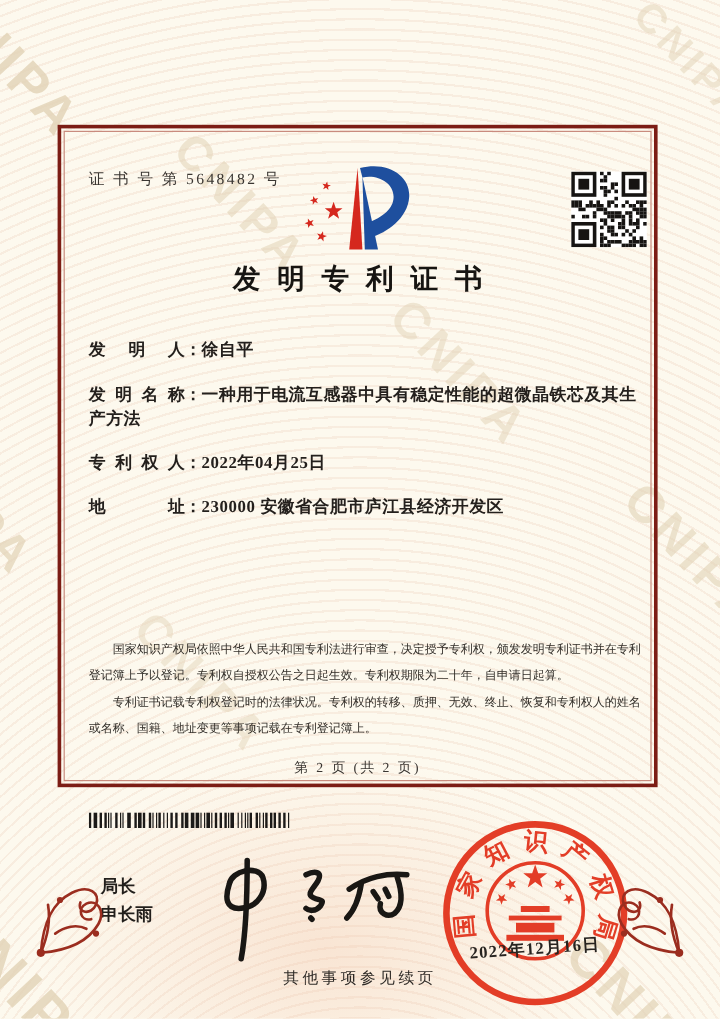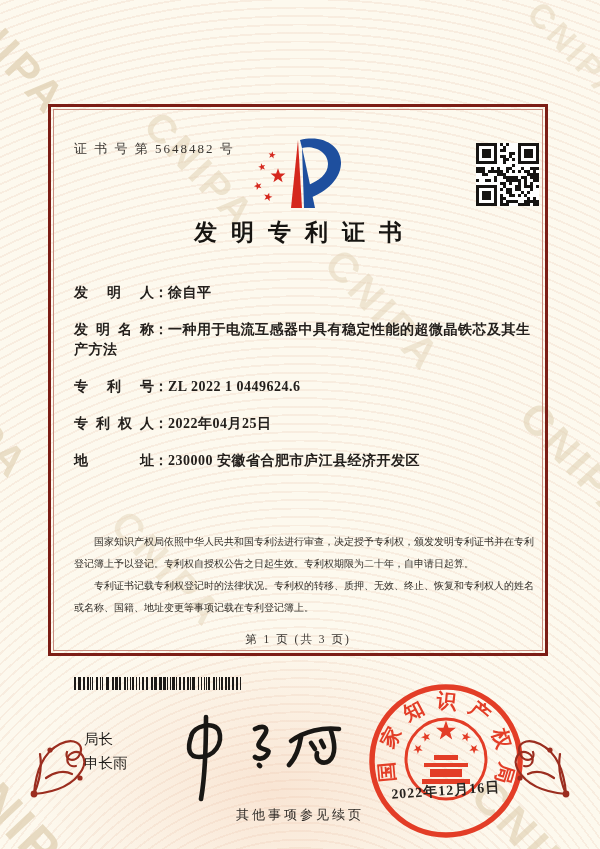--- a/index.html
+++ b/index.html
@@ -27,21 +27,21 @@
   .lbl{display:inline-block;width:80px;text-align:justify;text-align-last:justify;vertical-align:top;}
   .colon{vertical-align:top;}
   .val{letter-spacing:0.5px;}
   .pair2{margin-left:30px;}
   
   .bodytext{position:absolute;left:23px;top:424px;width:460px;font-size:10px;line-height:22px;
             color:#322e29;text-align:justify;}
   .bodytext p{margin:0;text-indent:2em;}
   .barcode{position:absolute;left:23px;top:570px;}
   .director{position:absolute;left:33px;top:620px;font-family:"Liberation Sans",sans-serif;
-            font-weight:normal;font-size:14.5px;color:#221f1c;line-height:24px;}
+            font-weight:bold;font-size:14.5px;color:#221f1c;line-height:24px;}
   .signature{position:absolute;left:112px;top:600px;}
   .seal{position:absolute;left:313px;top:572px;opacity:0.95;}
   .page-num{position:absolute;left:0;right:0;bottom:6px;text-align:center;font-size:11.5px;
             letter-spacing:2px;color:#3a3632;}
   .continuation{position:absolute;z-index:3;left:0;right:0;top:806px;text-align:center;
                 font-size:13px;letter-spacing:3px;color:#2e2a26;}
   .corner{position:absolute;z-index:4;}
   .c-bl{left:20px;top:716px;}
   .c-br{left:492px;top:716px;transform:scaleX(-1);}
 </style>
@@ -218,23 +218,20 @@
     <div class="title">发明专利证书</div>
 
     <div class="fields">
       <div class="row">
         <span class="lbl">发明人</span><span class="colon">：</span><span class="val">徐自平</span>
       </div>
       <div class="row">
         <span class="lbl">发明名称</span><span class="colon">：</span><span class="val">一种用于电流互感器中具有稳定性能的超微晶铁芯及其生产方法</span>
       </div>
       <div class="row">
-        <span class="lbl">专利号</span><span class="colon">：</span><span class="val">ZL 2022 1 0449624.6</span>
-      </div>
-      <div class="row">
         <span class="lbl">专利权人</span><span class="colon">：</span><span class="val">2022年04月25日</span>
       </div>
       <div class="row">
         <span class="lbl">地址</span><span class="colon">：</span><span class="val">230000  安徽省合肥市庐江县经济开发区</span>
       </div>
     </div>
 
     <div class="bodytext">
       <p>国家知识产权局依照中华人民共和国专利法进行审查，决定授予专利权，颁发发明专利证书并在专利登记簿上予以登记。专利权自授权公告之日起生效。专利权期限为二十年，自申请日起算。</p>
       <p>专利证书记载专利权登记时的法律状况。专利权的转移、质押、无效、终止、恢复和专利权人的姓名或名称、国籍、地址变更等事项记载在专利登记簿上。</p>
@@ -326,21 +323,21 @@
         <use href="#st" transform="translate(102,58) scale(0.5) rotate(20)"></use>
         <use href="#st" transform="translate(110,70) scale(0.5) rotate(35)"></use>
         <rect x="60" y="84" width="44" height="4"></rect>
         <rect x="66" y="90" width="32" height="8"></rect>
         <rect x="58" y="100" width="48" height="5"></rect>
         <rect x="70" y="76" width="24" height="5"></rect>
       </g>
       <text x="82" y="116" text-anchor="middle" font-size="14" font-weight="bold" fill="#1c1916" letter-spacing="1" transform="rotate(-4 82 116)" font-family="Liberation Serif, serif">2022年12月16日</text>
     </svg>
 
-    <div class="page-num">第 1 页 (共 3 页)</div>
+    <div class="page-num">第 2 页 (共 2 页)</div>
   </div>
 
   <svg class="corner c-bl" width="88" height="88" viewBox="0 0 88 88">
     <g fill="none" stroke="#9b2d1f" stroke-width="2.2" stroke-linecap="round">
       <path d="M14,78 C16,52 24,36 40,28 C54,21 64,28 60,38 C56,47 44,45 47,36"></path>
       <path d="M14,78 C38,76 54,68 62,54 C68,43 61,33 52,37 C44,41 47,52 56,50"></path>
       <path d="M14,78 C20,64 22,50 20,38"></path>
       <path d="M26,62 C34,56 44,54 52,58"></path>
     </g>
     <g fill="#9b2d1f">

